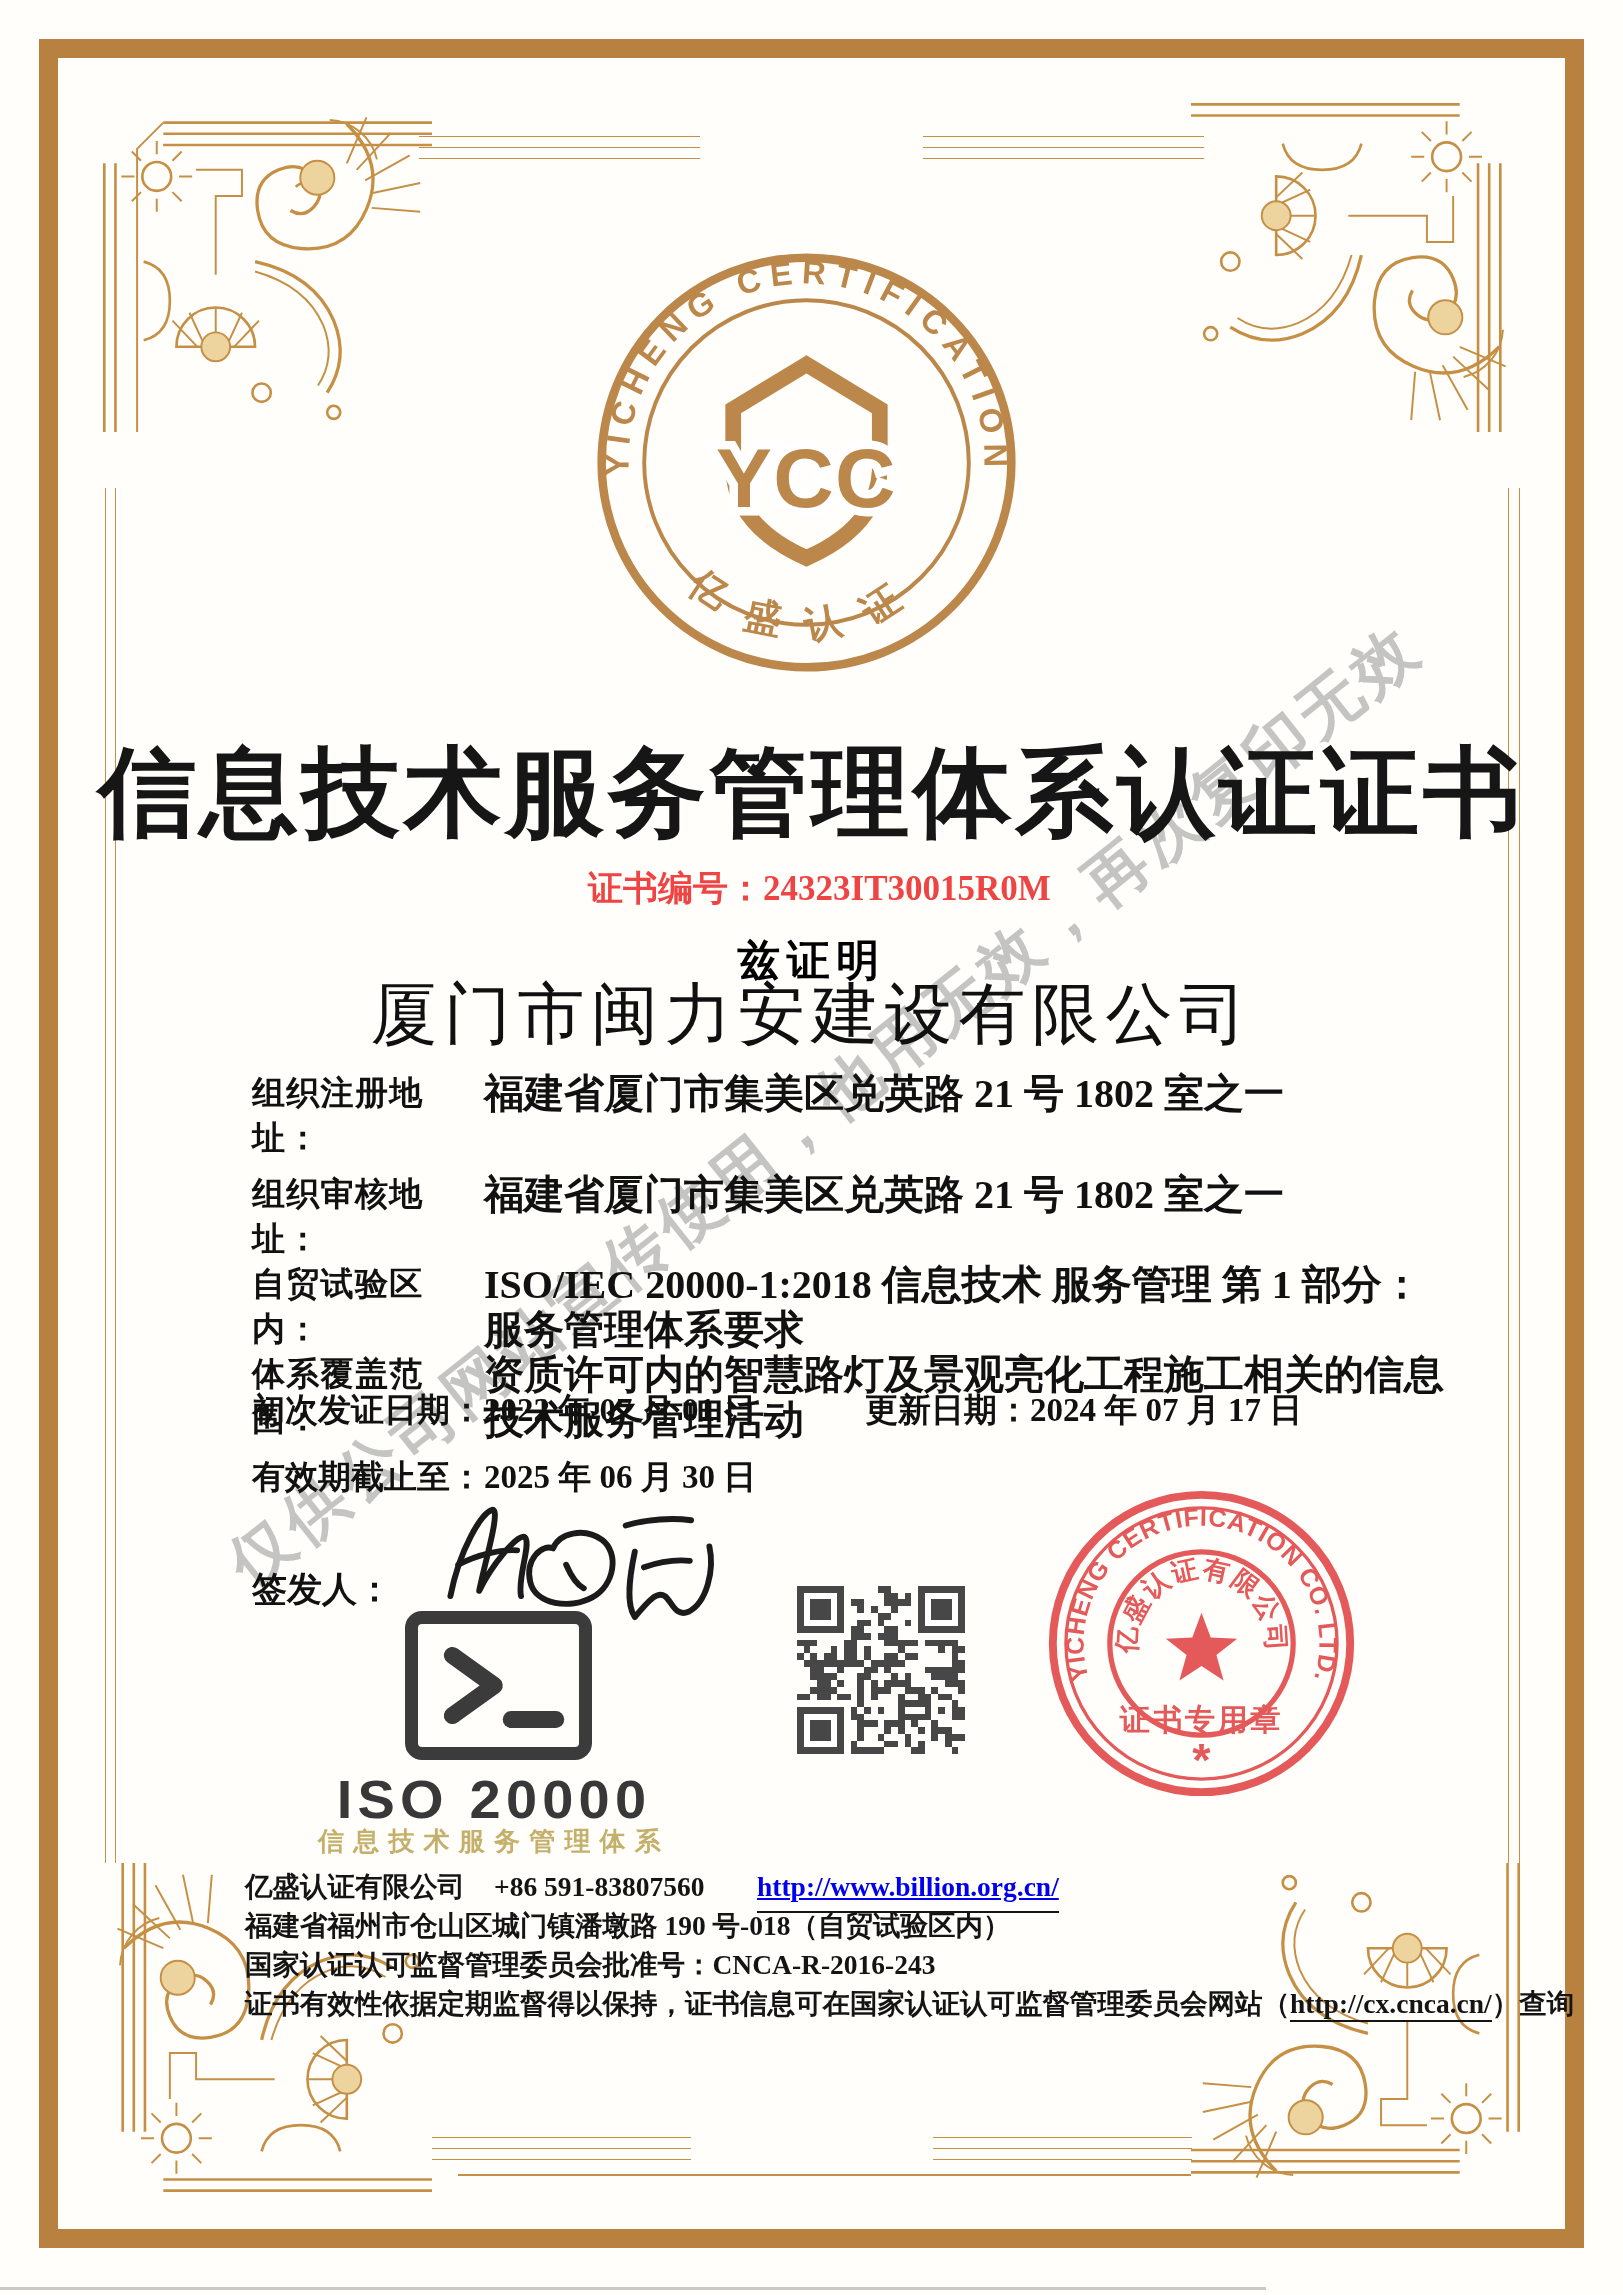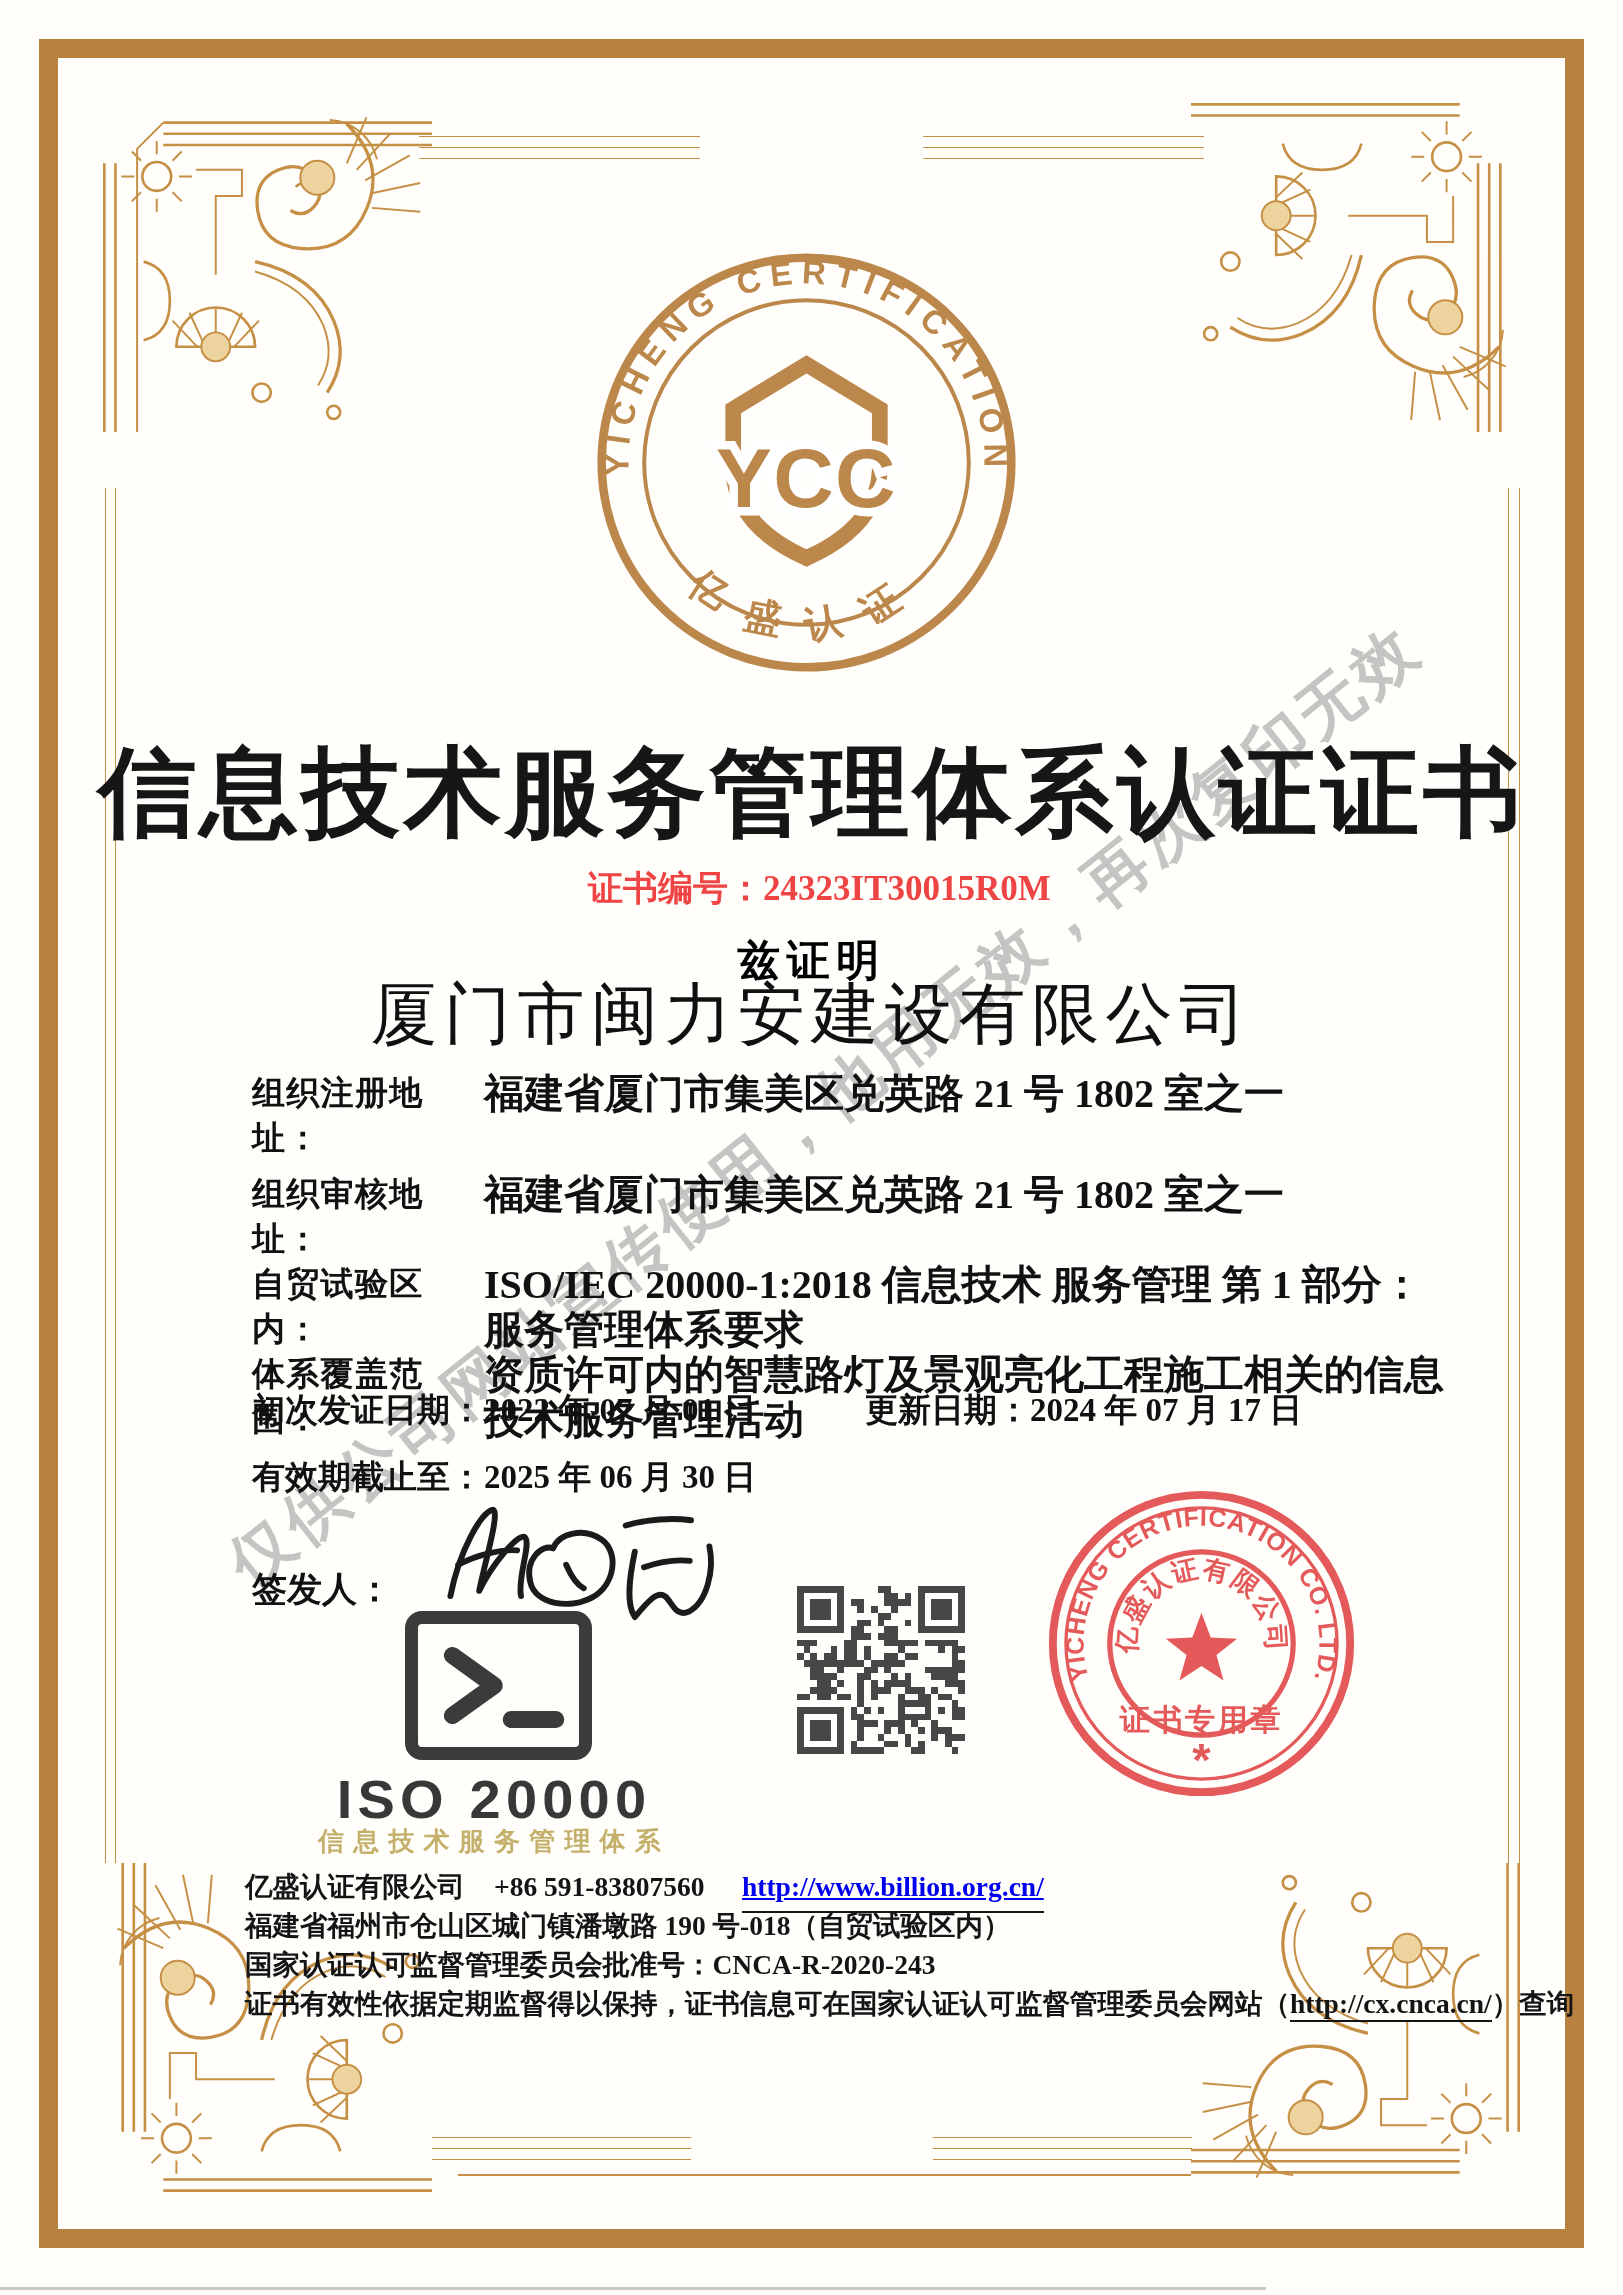--- a/index.html
+++ b/index.html
@@ -51,21 +51,21 @@
     font-family:"Liberation Sans","DejaVu Sans",sans-serif;font-weight:700;font-size:26px;
     letter-spacing:9.2px;color:#c4b06b;z-index:2;}
   
   .qr{position:absolute;left:797px;top:1586px;width:168px;height:168px;z-index:2;}
   .seal{position:absolute;left:1005px;top:1447px;width:393px;height:393px;z-index:4;opacity:.93;}
   
   .footer{position:absolute;left:245px;top:1867px;width:1217px;z-index:2;
     font-weight:700;color:#141414;}
   .fl{position:relative;font-size:27.5px;line-height:39px;white-space:nowrap;}
   .fl .ph{position:absolute;left:249px;top:0;}
-  .fl .web{position:absolute;left:497px;top:0;border-bottom:2px solid #141414;padding-bottom:5px;}
+  .fl .web{position:absolute;left:512px;top:0;border-bottom:2px solid #141414;padding-bottom:5px;}
   .link{border-bottom:2px solid #141414;padding-bottom:1.3px;text-decoration:none;color:#141414;}
   .scanline{position:absolute;left:0;bottom:5.2px;width:78%;height:3.3px;background:#c9c9c9;}
 </style>
 </head>
 <body>
 
 <div class="page">
 
   <div class="watermark">仅供公司网站宣传使用，他用无效，再次复印无效</div>
 
@@ -481,21 +481,21 @@
     <text x="300" y="502" text-anchor="middle" font-family="Liberation Sans, DejaVu Sans, sans-serif" font-size="72" font-weight="800" fill="#e24d4d">*</text>
   </svg>
 
   <div class="footer">
     <div class="fl">
       <span>亿盛认证有限公司</span>
       <span class="ph">+86 591-83807560</span>
       <a class="web" href="#">http://www.billion.org.cn/</a>
     </div>
     <div class="fl">福建省福州市仓山区城门镇潘墩路 190 号-018（自贸试验区内）</div>
-    <div class="fl">国家认证认可监督管理委员会批准号：CNCA-R-2020-243</div>
+    <div class="fl">国家认证认可监督管理委员会批准号：CNCA-R-2016-243</div>
     <div class="fl">
       <span>证书有效性依据定期监督得以保持，证书信息可在国家认证认可监督管理委员会网站（</span><a class="link" href="#">http://cx.cnca.cn/</a><span>）查询</span>
     </div>
   </div>
 
   <div class="scanline"></div>
 </div>
 
 
 </body></html>

